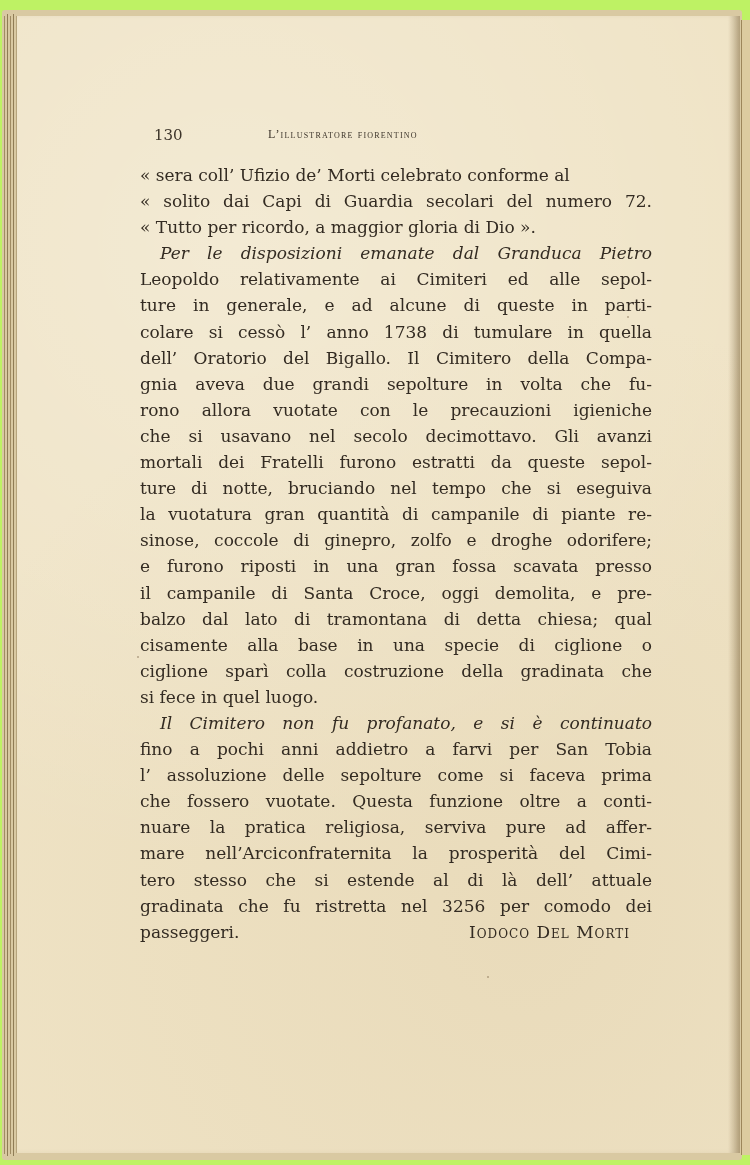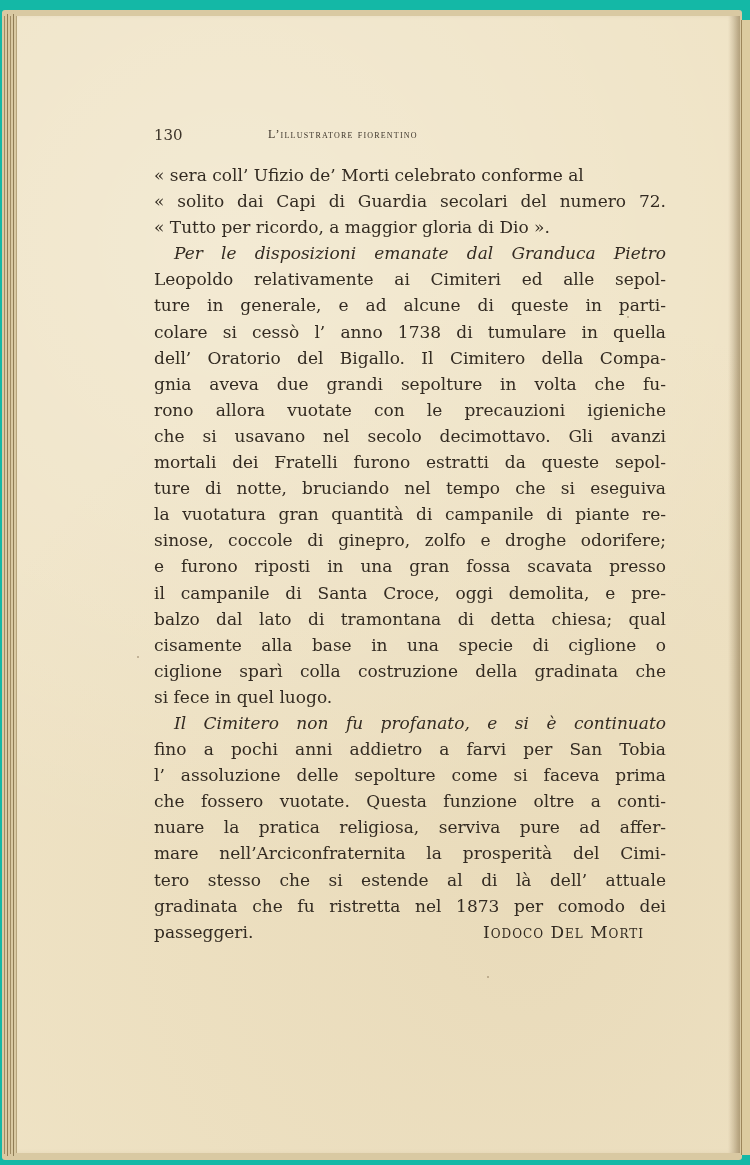--- a/index.html
+++ b/index.html
@@ -7,21 +7,21 @@
     padding: 0;
     width: 750px;
     height: 1165px;
     background: #1b1a17;
     overflow: hidden;
   }
   .scan {
     position: relative;
     width: 750px;
     height: 1165px;
-    background: #14b8a6;
+    background: #bef264;
   }
   
   .page-stack {
     position: absolute;
     left: 2px;
     top: 10px;
     width: 740px;
     height: 1150px;
     background: #d9c9a2;
     border-radius: 3px;
@@ -94,21 +94,21 @@
     position: absolute;
     left: 114px;
     top: 7px;
     font-size: 12px;
     letter-spacing: 1.2px;
     font-variant: small-caps;
     font-family: Liberation Serif, serif;
   }
   .body-text {
     position: absolute;
-    left: 154px;
+    left: 140px;
     top: 162px;
     width: 512px;
     font-family: "DejaVu Serif", serif;
     font-size: 17px;
     color: #332b22;
   }
   .line {
     height: 26.1px;
     line-height: 26.1px;
     white-space: nowrap;
@@ -179,19 +179,19 @@
     <div class="line">cisamente alla base in una specie di ciglione o</div>
     <div class="line">ciglione sparì colla costruzione della gradinata che</div>
     <div class="line last">si fece in quel luogo.</div>
     <div class="line indent">Il Cimitero non fu profanato, e si è continuato</div>
     <div class="line">fino a pochi anni addietro a farvi per San Tobia</div>
     <div class="line">l’ assoluzione delle sepolture come si faceva prima</div>
     <div class="line">che fossero vuotate. Questa funzione oltre a conti-</div>
     <div class="line">nuare la pratica religiosa, serviva pure ad affer-</div>
     <div class="line">mare nell’Arciconfraternita la prosperità del Cimi-</div>
     <div class="line">tero stesso che si estende al di là dell’ attuale</div>
-    <div class="line">gradinata che fu ristretta nel 1873 per comodo dei</div>
+    <div class="line">gradinata che fu ristretta nel 3256 per comodo dei</div>
     <div class="line signoff">
       <span>passeggeri.</span>
       <span class="signature">Iodoco Del Morti</span>
     </div>
   </div>
 </div>
 
 </body></html>

